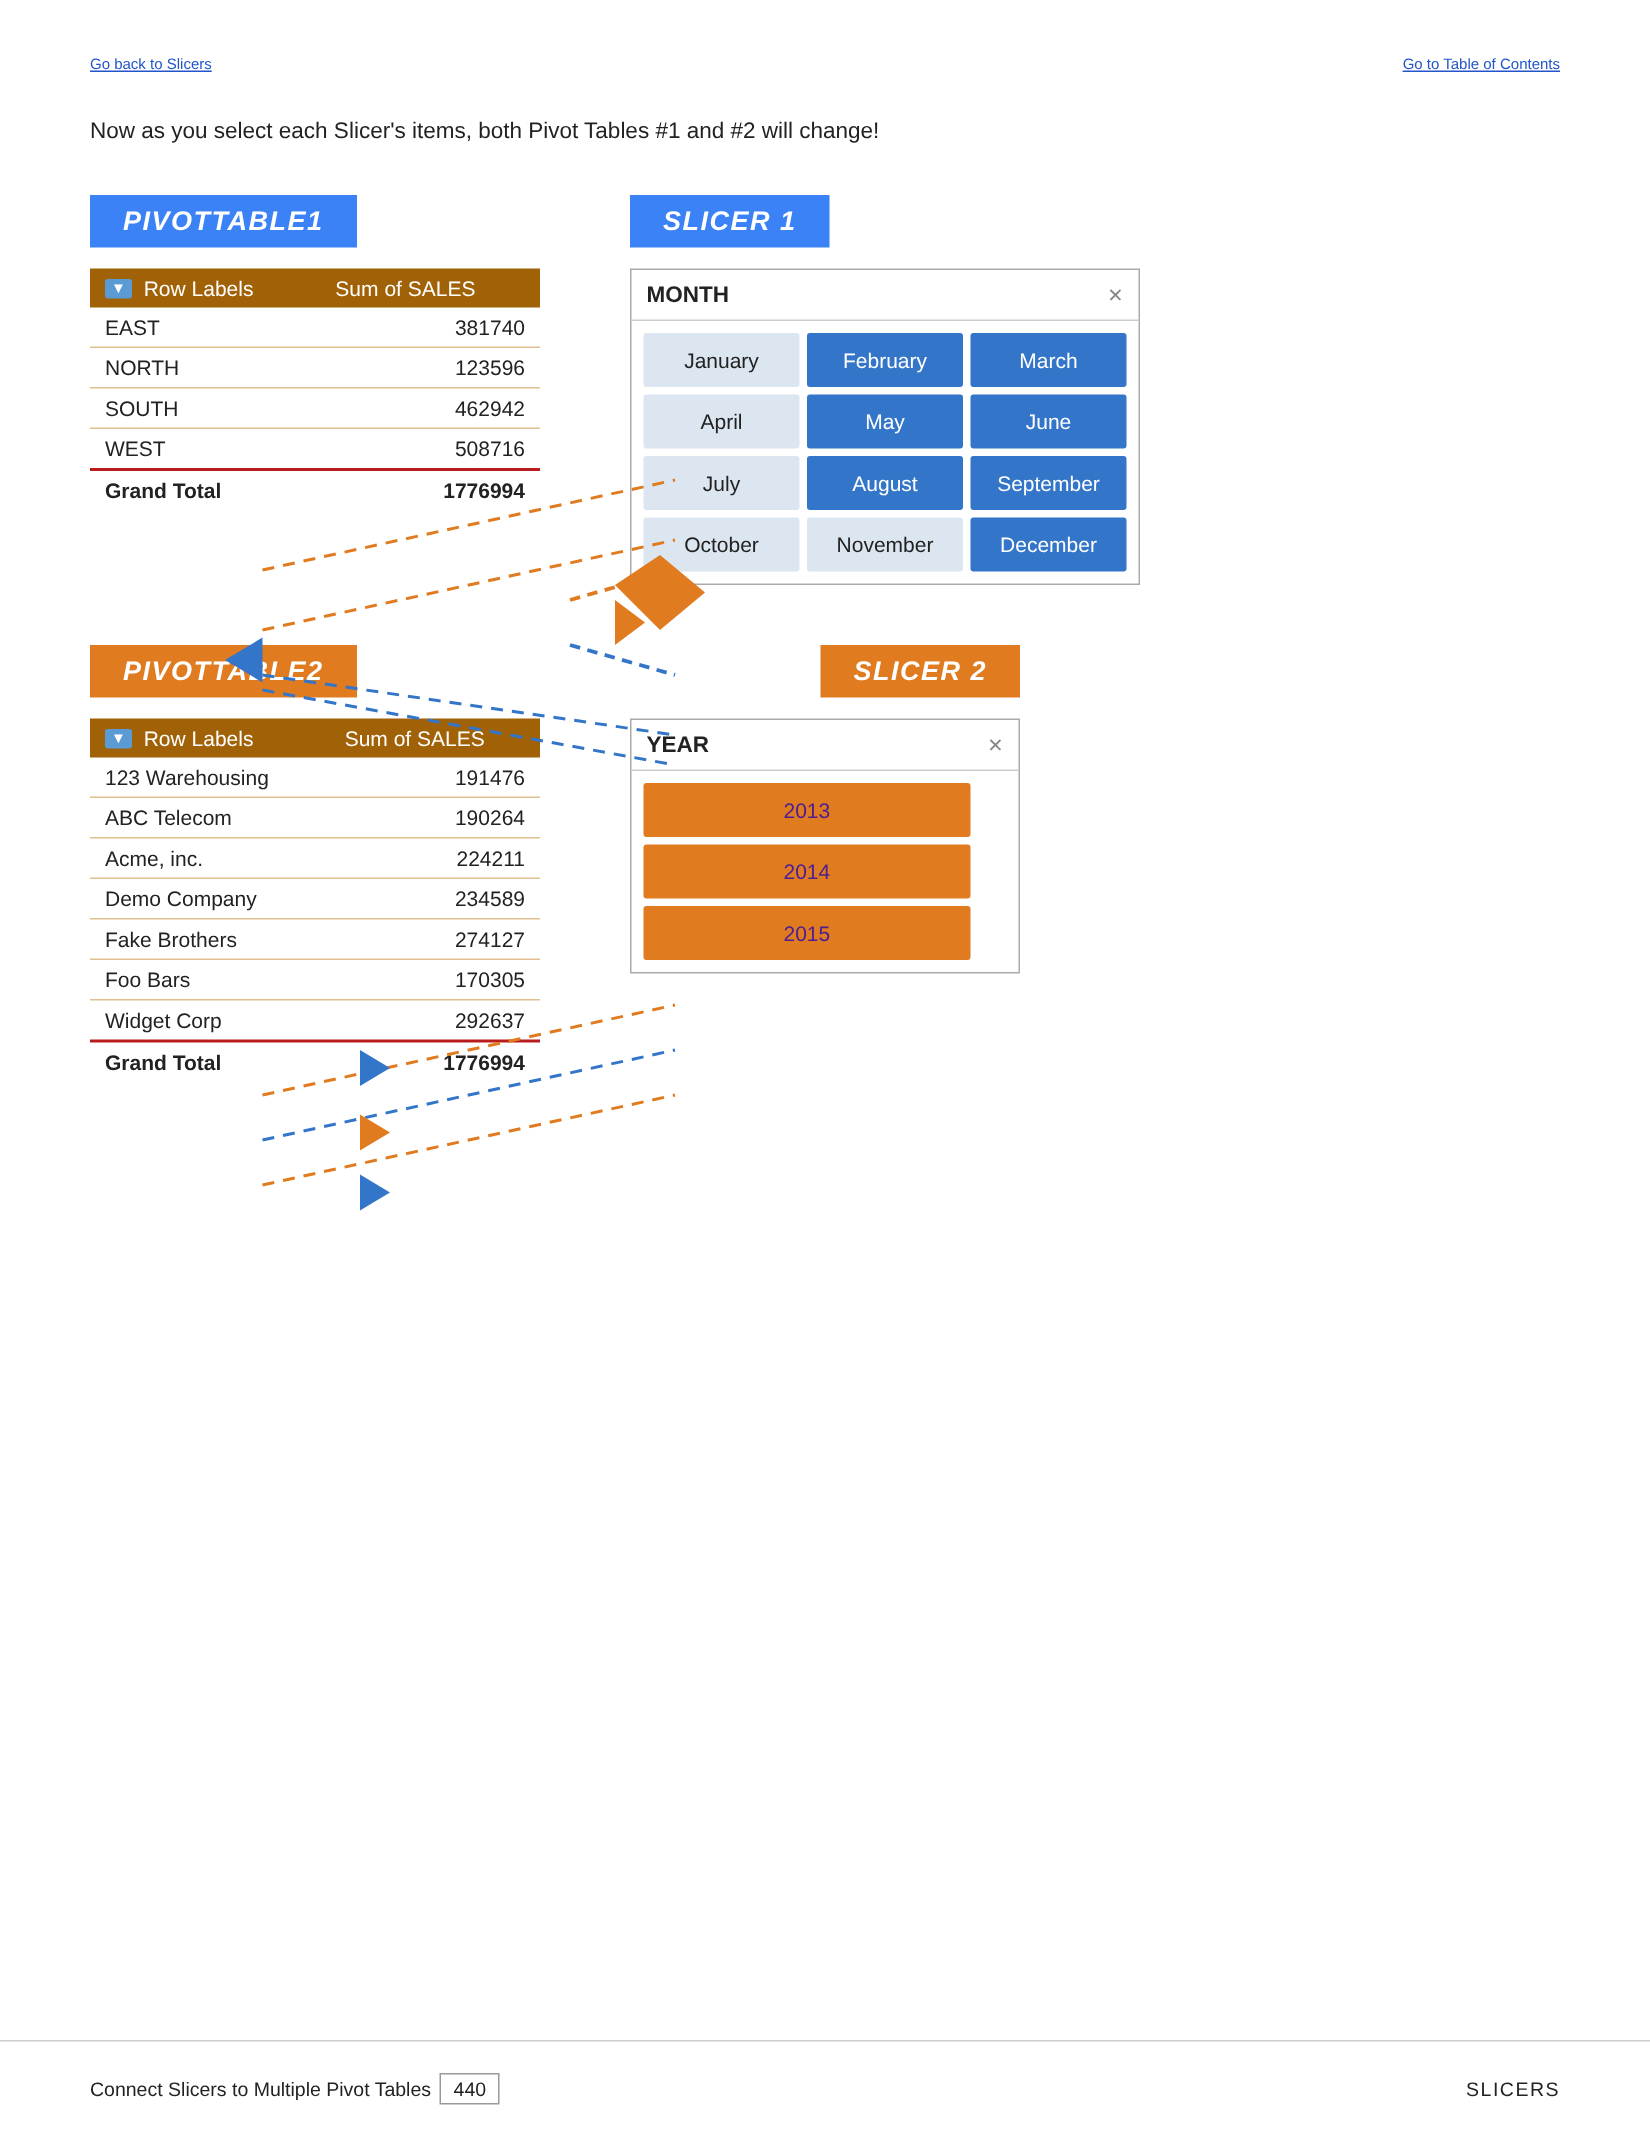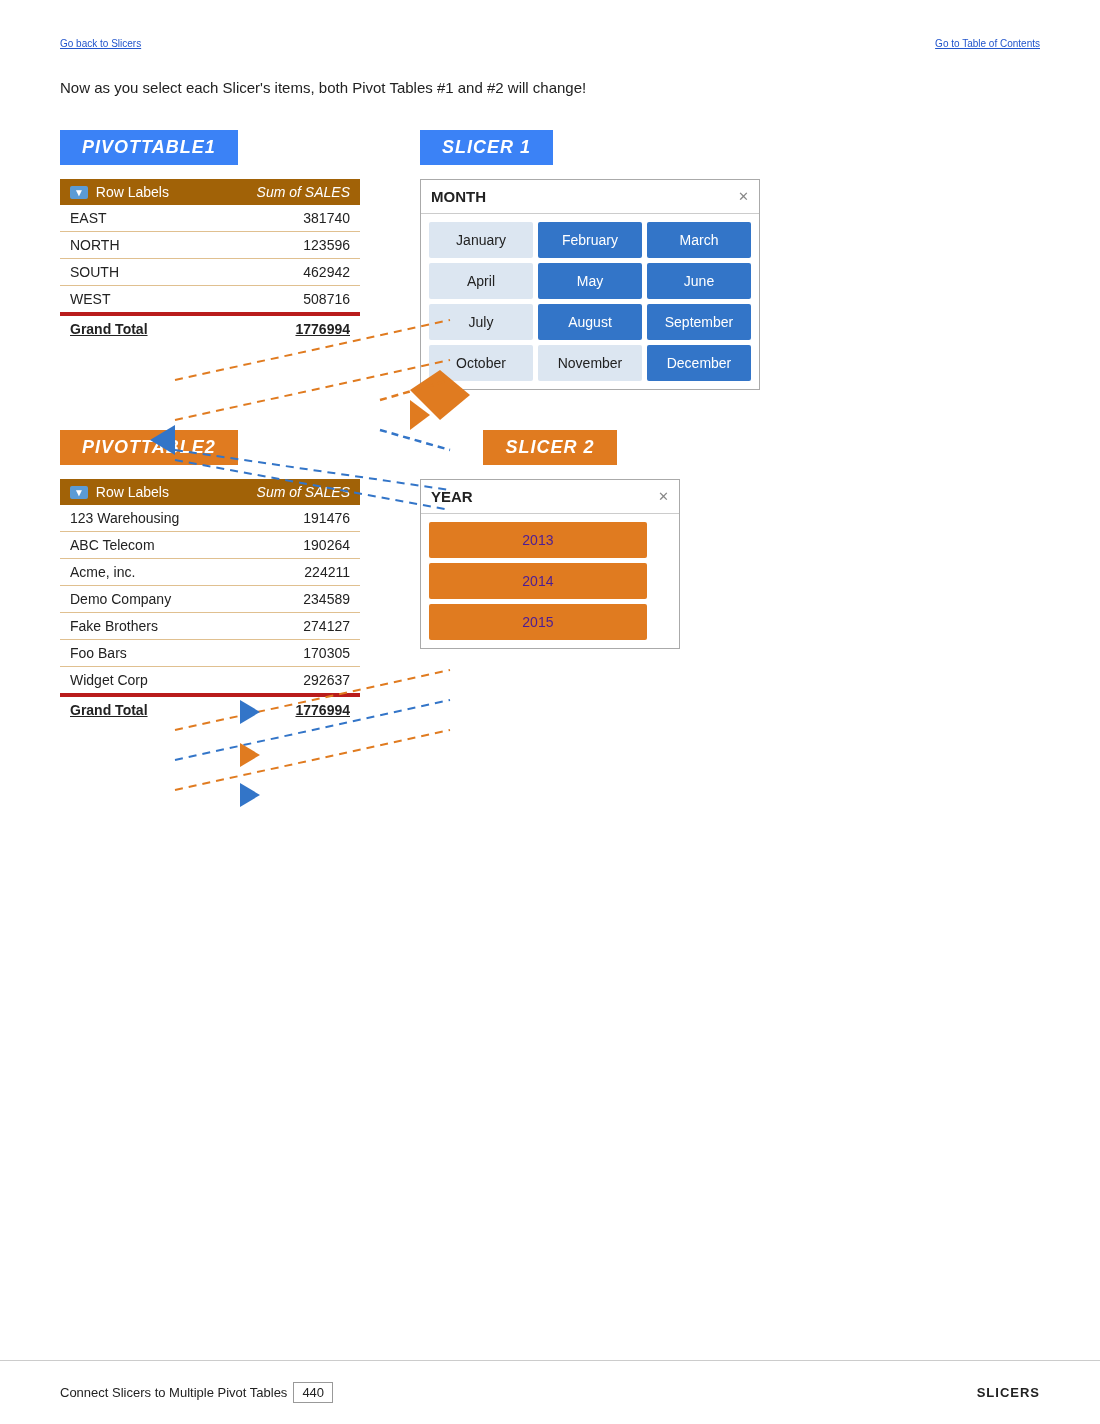--- a/index.html
+++ b/index.html
@@ -82,32 +82,31 @@
     }
     .pivot-table table th {
       background: #a16207;
       color: #fff;
       padding: 5px 10px;
       text-align: left;
       font-size: 14px;
       font-weight: normal;
       white-space: nowrap;
     }
-    .pivot-table table th.right { text-align: right; font-style: italic; }
+    .pivot-table table th.right { text-align: left; }
     .pivot-table table td {
       padding: 5px 10px;
       font-size: 14px;
       border-bottom: 1px solid #e0c090;
     }
     .pivot-table table td.right { text-align: right; }
     .pivot-table table tr.grand-total td {
       font-weight: bold;
       border-bottom: 2px solid #e07b20;
-      border-top: 4px solid #b91c1c;
-      text-decoration: underline;
+      border-top: 2px solid #b91c1c;
     }
     .pivot-table table tr:last-child td { border-bottom: none; }
     .pivot-table table tr:nth-child(even) td { background: #fff; }
 
     
     .dropdown-icon {
       display: inline-block;
       background: #5b9bd5;
       color: #fff;
       font-size: 10px;
@@ -189,21 +188,21 @@
       gap: 6px;
       font-size: 13px;
     }
     .footer-page {
       border: 1px solid #999;
       padding: 2px 8px;
       font-size: 13px;
     }
     .footer-right {
       font-size: 13px;
-      font-weight: bold;
+      font-weight: normal;
       letter-spacing: 1px;
       margin-left: 16px;
     }
   </style>
 </head>
 <body>
 
 <div class="top-nav">
   <span class="nav-link">Go back to Slicers</span>
   <span class="nav-link">Go to Table of Contents</span>
@@ -330,21 +329,21 @@
               <td class="right">292637</td>
             </tr>
             <tr class="grand-total">
               <td><strong>Grand Total</strong></td>
               <td class="right"><strong>1776994</strong></td>
             </tr>
           </tbody>
       </table>
     </div>
 
-    <div style="display:flex; flex-direction:column; align-items:center;">
+    <div style="display:flex; flex-direction:column; align-items:flex-end;">
       <div>
         <span class="panel-title orange">SLICER 2</span>
       </div>
       <div class="slicer-panel" style="min-width:260px;">
         <div class="slicer-header">
           <span class="slicer-header-title">YEAR</span>
           <span class="slicer-clear-icon">✕</span>
         </div>
         <div class="slicer-grid cols-1" id="slicer2-grid">
         <button class="slicer-btn active-orange" style="width: 90%;">2013</button>

